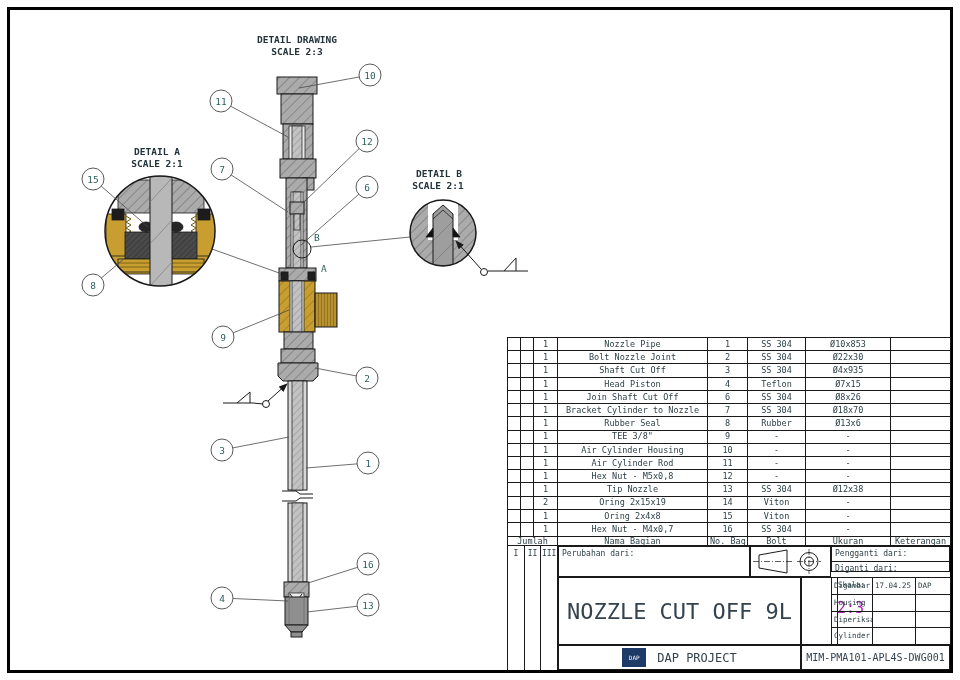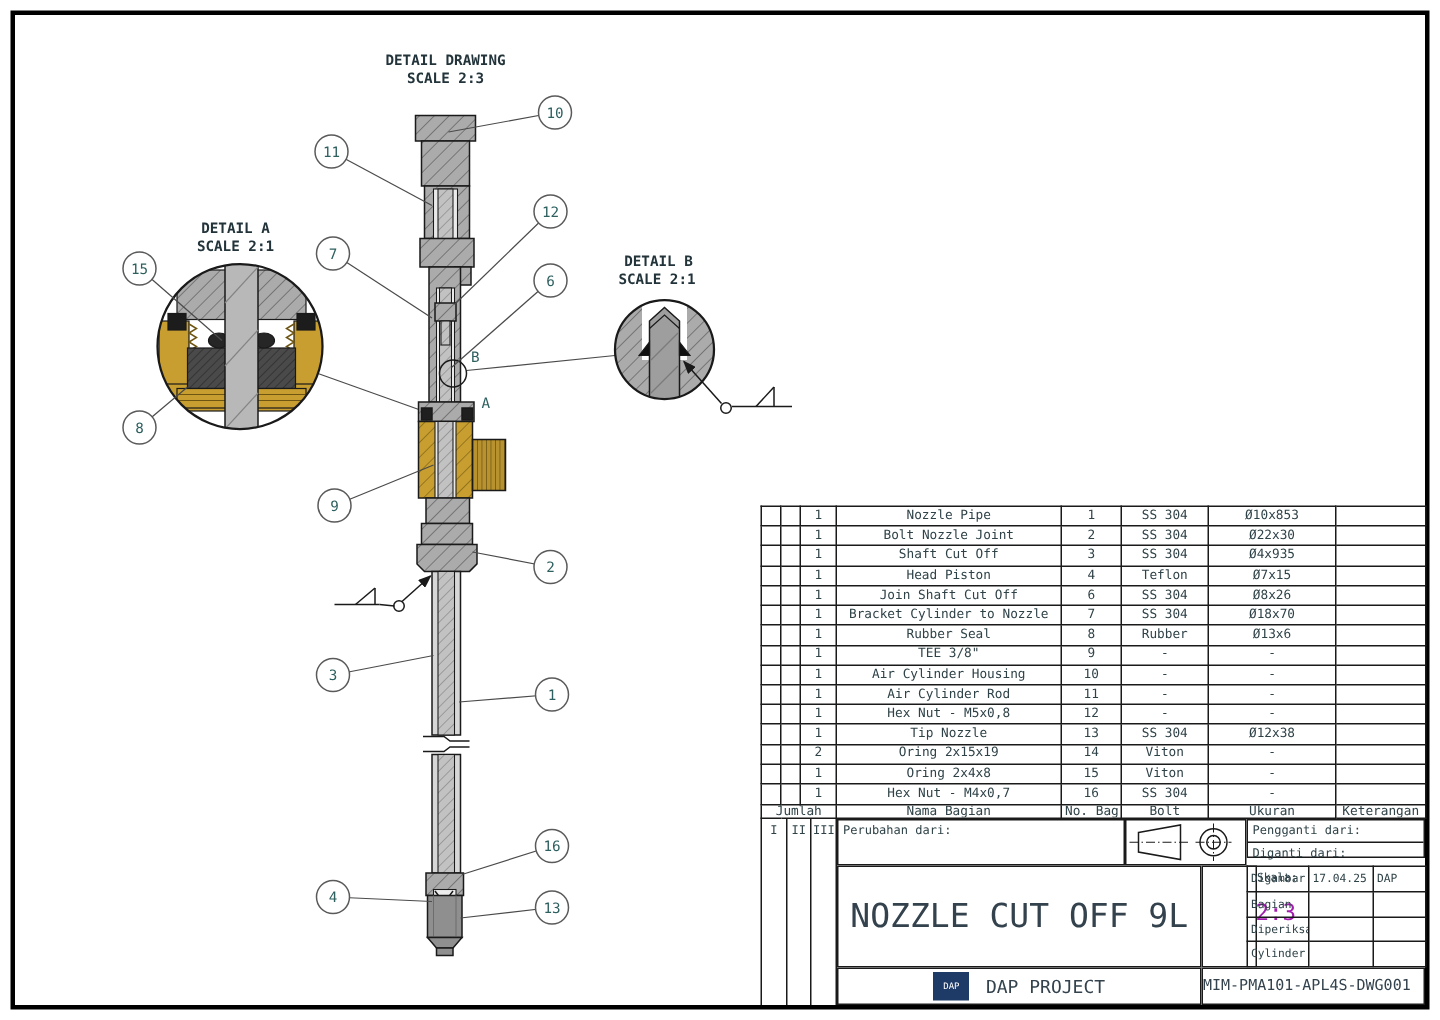--- a/index.html
+++ b/index.html
@@ -22,21 +22,21 @@
   #title-box{left:558px;top:577px;width:243px;height:68px;display:flex;align-items:center;justify-content:center;}
   #title-box .big{font-size:22px;color:#33424d;letter-spacing:0px;white-space:nowrap;}
   #skala-box{left:801px;top:577px;width:22px;height:68px;padding-left:35px;}
   #skala-box .lab{font-size:7.5px;padding:2px 1px;}
   #skala-box .val{font-size:15px;text-align:center;margin-top:8px;color:#a21caf;}
   #sign-table{position:absolute;left:831px;top:577px;width:119px;height:68px;border-collapse:collapse;table-layout:fixed;font-size:7.5px;}
   #sign-table td{border:1px solid #1a1a1a;padding:0 2px;line-height:1;white-space:nowrap;overflow:hidden;}
   #company-box{left:558px;top:645px;width:243px;height:25px;display:flex;align-items:center;justify-content:center;gap:11px;}
   #logo{width:24px;height:19px;background:#1e3a66;color:#fff;font-size:6px;display:flex;align-items:center;justify-content:center;}
   #company-name{font-size:12px;color:#33424d;white-space:nowrap;}
-  #doc-box{left:801px;top:645px;width:149px;height:25px;display:flex;align-items:center;justify-content:flex-start;}
+  #doc-box{left:801px;top:645px;width:149px;height:25px;display:flex;align-items:center;justify-content:center;}
   #doc-box .num{font-size:10px;white-space:nowrap;color:#33424d;}
   svg text{font-family:"DejaVu Sans Mono",monospace;}
   .leader{stroke:#4a4a4a;stroke-width:0.8;}
   .balloon{fill:#fff;stroke:#5a5a5a;stroke-width:1;}
   .balloon-num{fill:#2e6060;font-size:9.5px;text-anchor:middle;}
   .dlabel{fill:#22333a;font-size:9.5px;font-weight:bold;text-anchor:middle;}
   .marker{fill:#2e6060;font-size:9.5px;}
 </style>
 </head>
 <body>
@@ -476,21 +476,21 @@
       <col style="width:43px">
       <col style="width:35px">
     </colgroup>
   <tbody id="sign-body">
       <tr>
         <td>Digambar</td>
         <td>17.04.25</td>
         <td>DAP</td>
       </tr>
       <tr>
-        <td>Bagian</td>
+        <td>Housing</td>
         <td></td>
         <td></td>
       </tr>
       <tr>
         <td>Diperiksa</td>
         <td></td>
         <td></td>
       </tr>
       <tr>
         <td>Cylinder</td>

